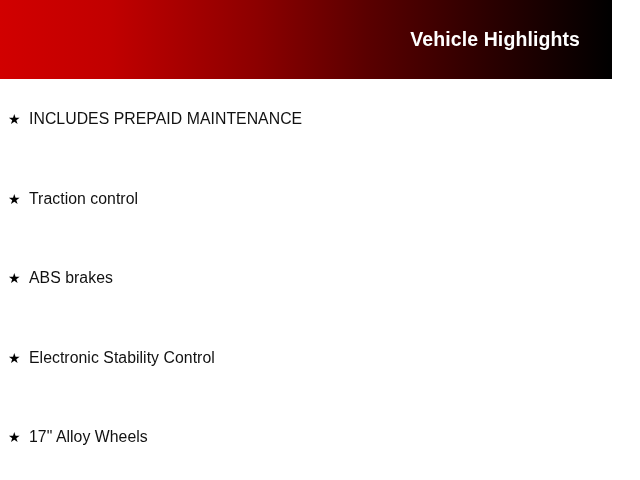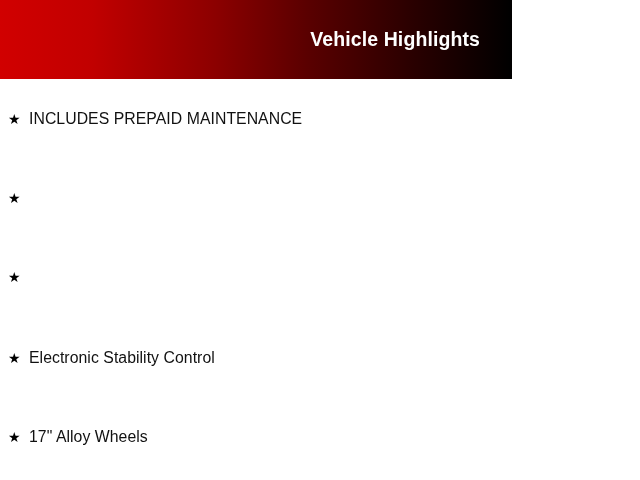--- a/index.html
+++ b/index.html
@@ -20,21 +20,21 @@
     height: 480px;
     background: #ffffff;
     overflow: hidden;
   }
 
   
   #header-banner {
     position: absolute;
     left: 0;
     top: 0;
-    width: 512px;
+    width: 612px;
     height: 79px;
     background: linear-gradient(to right, #d10000 0%, #c10000 18%, #8c0000 42%, #5a0000 60%, #2b0000 80%, #000000 100%);
     display: flex;
     align-items: center;
     justify-content: flex-end;
     box-sizing: border-box;
     padding-right: 32px;
   }
 
   #header-title {
@@ -103,24 +103,26 @@
 
   <ul id="highlights-list">
 
     <li class="highlight-item">
       <span class="star-bullet">★</span>
       <span class="highlight-label">INCLUDES PREPAID MAINTENANCE</span>
     </li>
 
     <li class="highlight-item">
       <span class="star-bullet">★</span>
+      <span class="highlight-label">Traction control</span>
     </li>
 
     <li class="highlight-item">
       <span class="star-bullet">★</span>
+      <span class="highlight-label">ABS brakes</span>
     </li>
 
     <li class="highlight-item">
       <span class="star-bullet">★</span>
       <span class="highlight-label">Electronic Stability Control</span>
     </li>
 
     <li class="highlight-item">
       <span class="star-bullet">★</span>
       <span class="highlight-label">17" Alloy Wheels</span>

